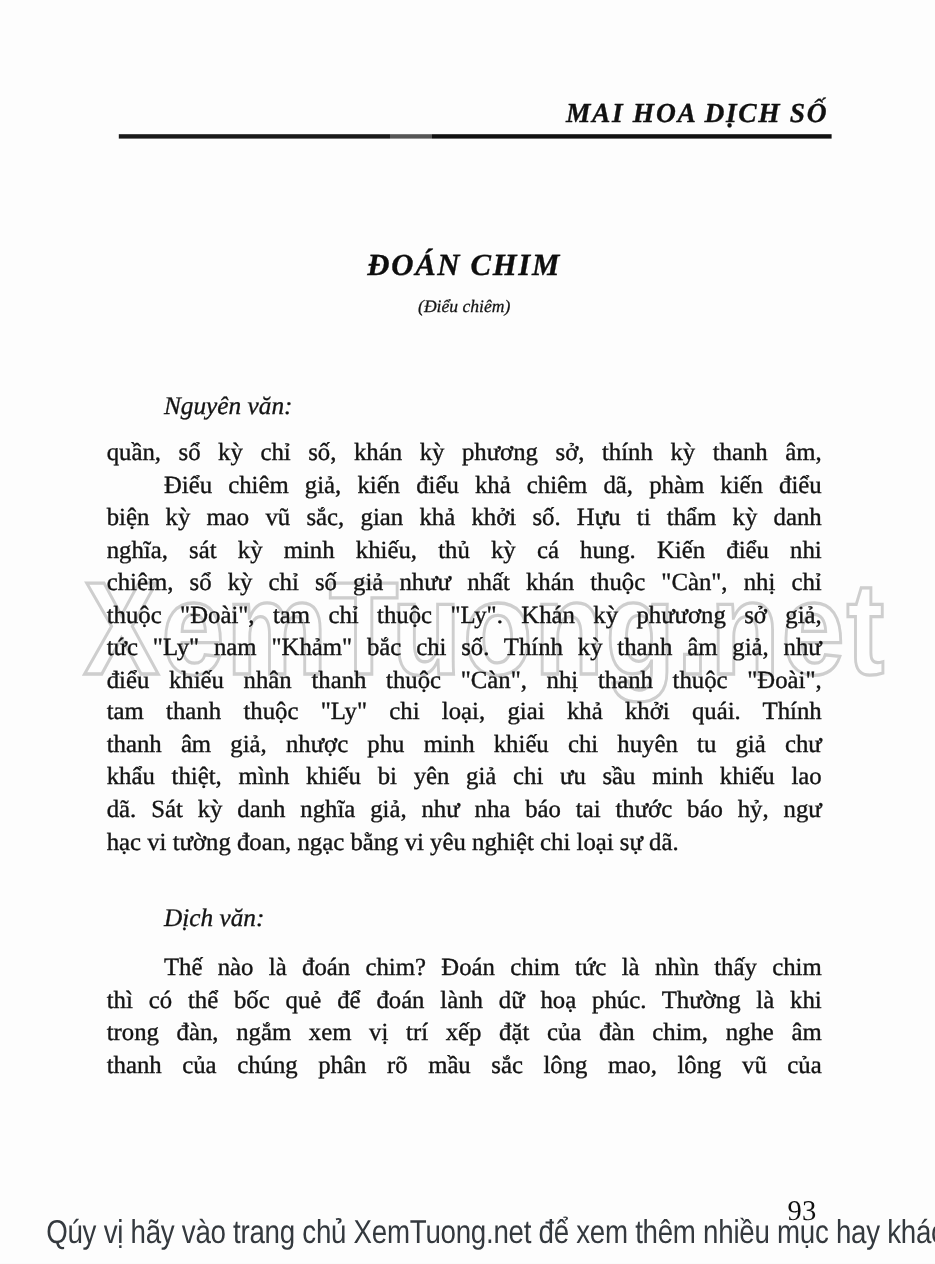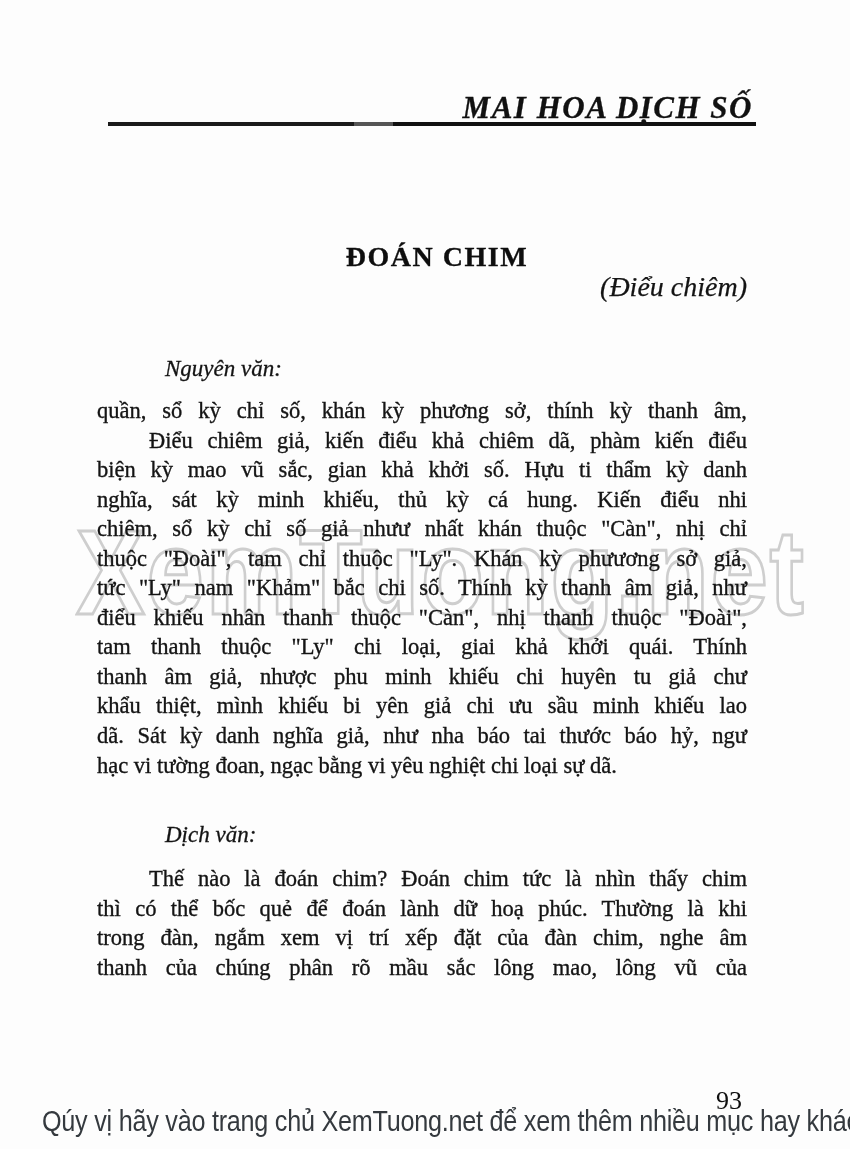--- a/index.html
+++ b/index.html
@@ -9,47 +9,47 @@
     background:#fdfdfd;
     overflow:hidden;
     font-family:"Liberation Serif", serif;
     color:#151515;
   }
   
   .running-head{
     position:absolute;top:90px;right:97px;
     font-family:"Liberation Serif", serif;
     font-style:italic;font-weight:bold;
-    font-size:31px;letter-spacing:1.5px;
+    font-size:25px;letter-spacing:1.5px;
     color:#111;z-index:2;
     -webkit-text-stroke:0.3px #111;
   }
   .head-rule{
     position:absolute;top:122px;left:108px;width:648px;height:4px;
     background:linear-gradient(90deg,#1a1a1a 0 38%,#555 38% 44%,#111 44% 100%);
     z-index:2;
   }
   
   .title{
     position:absolute;top:226px;left:97px;width:650px;
-    margin:15px;text-align:center;
+    margin:0;text-align:center;
     font-size:28px;font-weight:bold;letter-spacing:1.5px;
-    color:#0e0e0e;z-index:2;
+    color:#0e0e0e;z-index:2;font-style:italic;
     -webkit-text-stroke:0.3px #0e0e0e;
   }
   .subtitle{
     position:absolute;top:271px;left:97px;width:650px;
-    text-align:right;font-style:italic;font-size:28px;
+    text-align:center;font-style:italic;font-size:16px;
     color:#141414;z-index:2;
     -webkit-text-stroke:0.25px #141414;
   }
   
   .section-label{
     position:absolute;left:149px;
-    font-style:italic;font-size:23px;color:#141414;z-index:2;margin-left:16px;
+    font-style:italic;font-size:23px;color:#141414;z-index:2;
     -webkit-text-stroke:0.3px #141414;
   }
   
   .para{
     position:absolute;left:97px;width:650px;z-index:2;
     font-size:22.5px;line-height:29.55px;
     color:#141414;
     -webkit-text-stroke:0.35px #141414;
   }
   .line{

